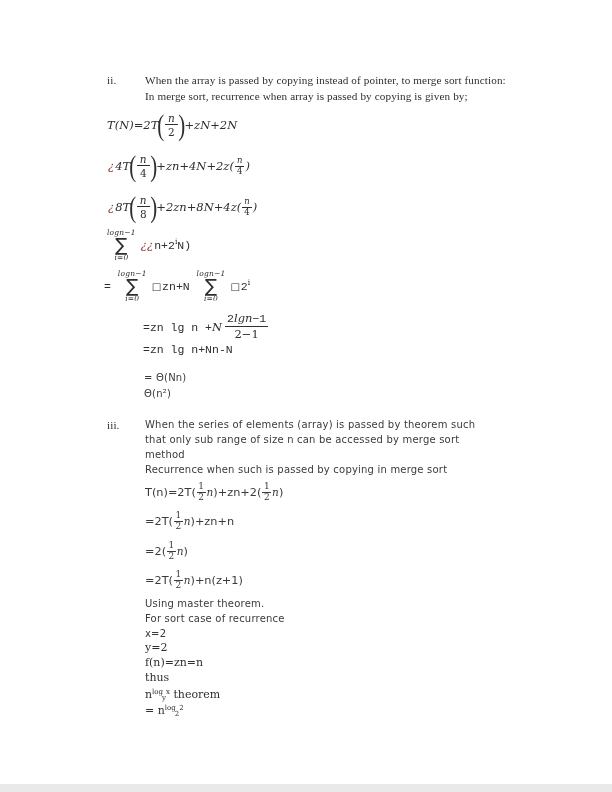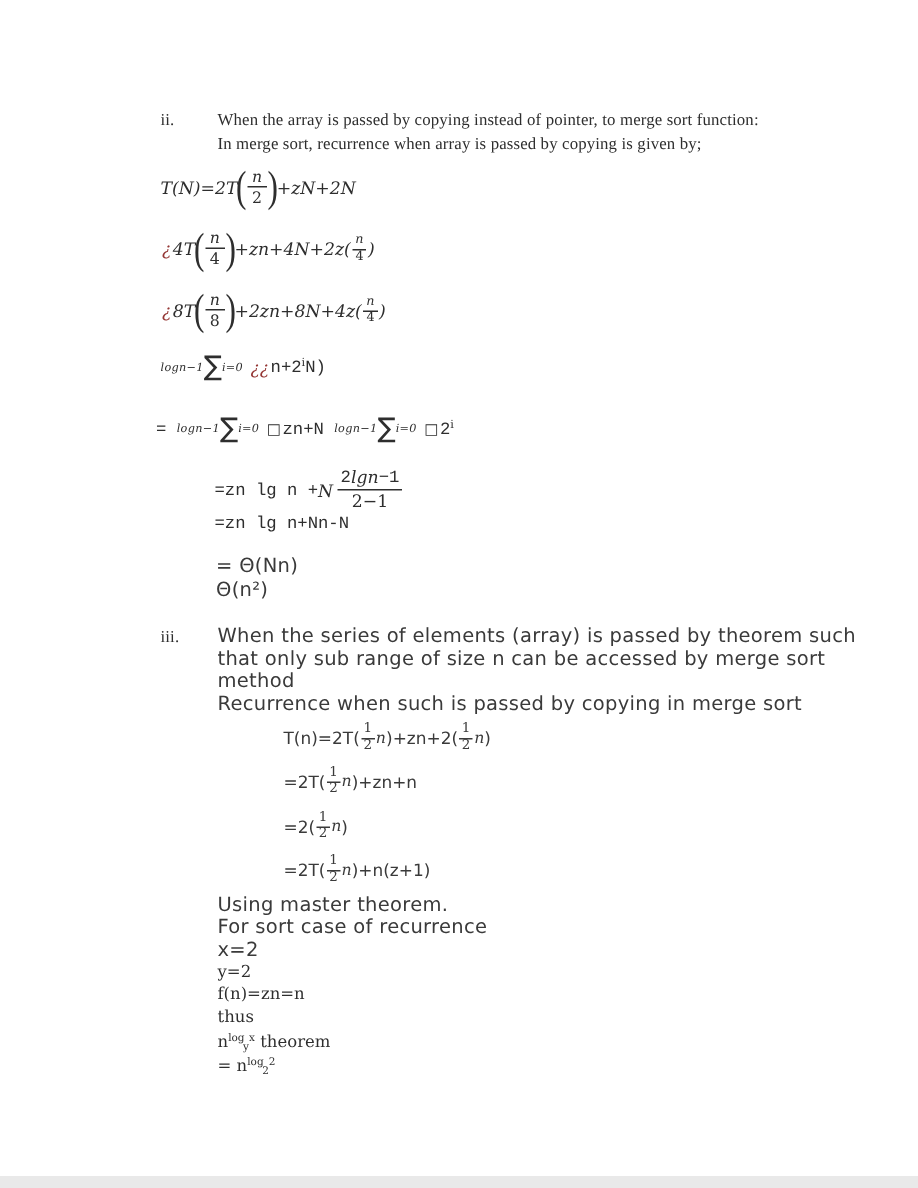--- a/index.html
+++ b/index.html
@@ -43,47 +43,46 @@
   }
   .bfrac .num{font-style:italic;border-bottom:1px solid var(--text-serif,#2e2e2e);padding:0 3px;}
   .bfrac .den{font-style:normal;padding-top:1px;}
   .sfrac{
     display:inline-flex;flex-direction:column;align-items:center;
     font-size:8.5px;line-height:1.15;margin:0 1px;
   }
   .sfrac .num{font-style:italic;border-bottom:.9px solid var(--text-serif,#2e2e2e);padding:0 2px;}
   .sfrac .den{font-style:normal;}
   .sum{
-    display:inline-flex;flex-direction:row;align-items:center;
+    display:inline-flex;flex-direction:column;align-items:center;
     line-height:1;margin:0 4px 0 0;
   }
   .sum .lim{font-size:7.5px;font-style:italic;letter-spacing:.2px;}
   .sum .sigma{font-size:18px;line-height:.95;font-family:"DejaVu Sans",sans-serif;}
   .msup{font-size:7.5px;position:relative;top:-4px;}
   .box{font-family:"DejaVu Sans",sans-serif;font-size:10px;padding:0 1px;}
   .ffrac{
     display:inline-flex;flex-direction:column;align-items:center;
     font-size:11.5px;line-height:1.2;margin-left:3px;
   }
   .ffrac .fnum{display:flex;border-bottom:1px solid var(--text-serif,#2e2e2e);padding:0 2px;}
   .ffrac .fden{padding-top:1px;}
 
   
   .sans{
     font-family:"DejaVu Sans","Liberation Sans",sans-serif;
-    font-size:13px;line-height:15px;
+    font-size:10px;line-height:15px;
     color:var(--text-sans,#3a3a3a);
     letter-spacing:.2px;white-space:nowrap;
   }
   .g-math{
     display:flex;align-items:center;
     font-family:"DejaVu Sans","Liberation Sans",sans-serif;
     font-size:11.3px;color:var(--text-sans,#3a3a3a);
     white-space:pre;
-    margin-left:44px;
   }
   .gi{font-family:"DejaVu Serif",serif;font-style:italic;font-size:10.5px;}
   .gfrac{
     display:inline-flex;flex-direction:column;align-items:center;
     font-family:"DejaVu Serif",serif;font-size:9px;line-height:1.1;margin:0 1px;
   }
   .gfrac .num{border-bottom:.9px solid var(--text-sans,#3a3a3a);padding:0 1.5px;}
 
   
   .serif-line{

